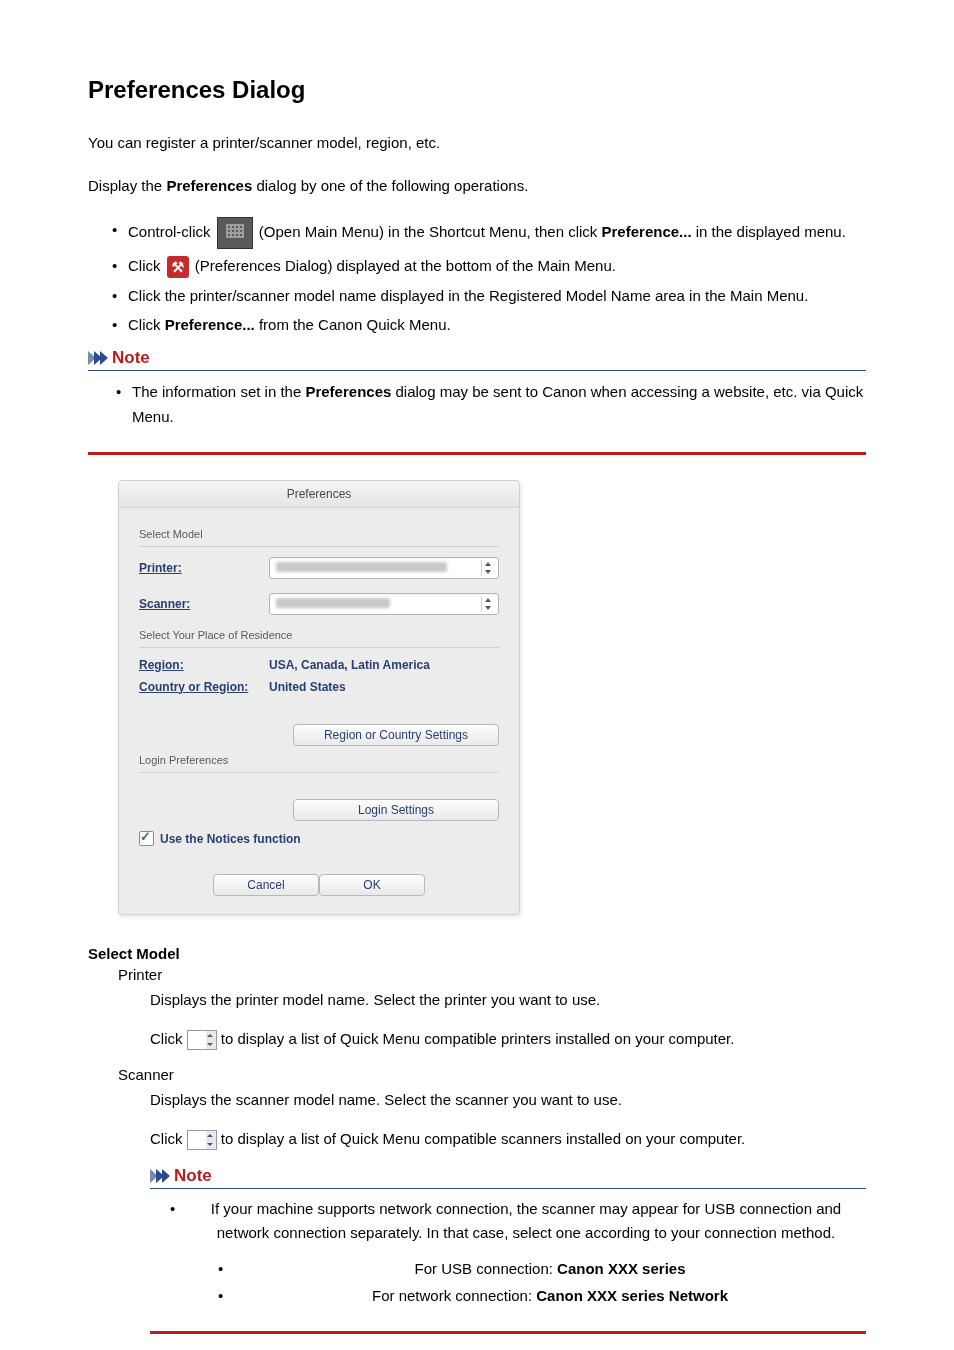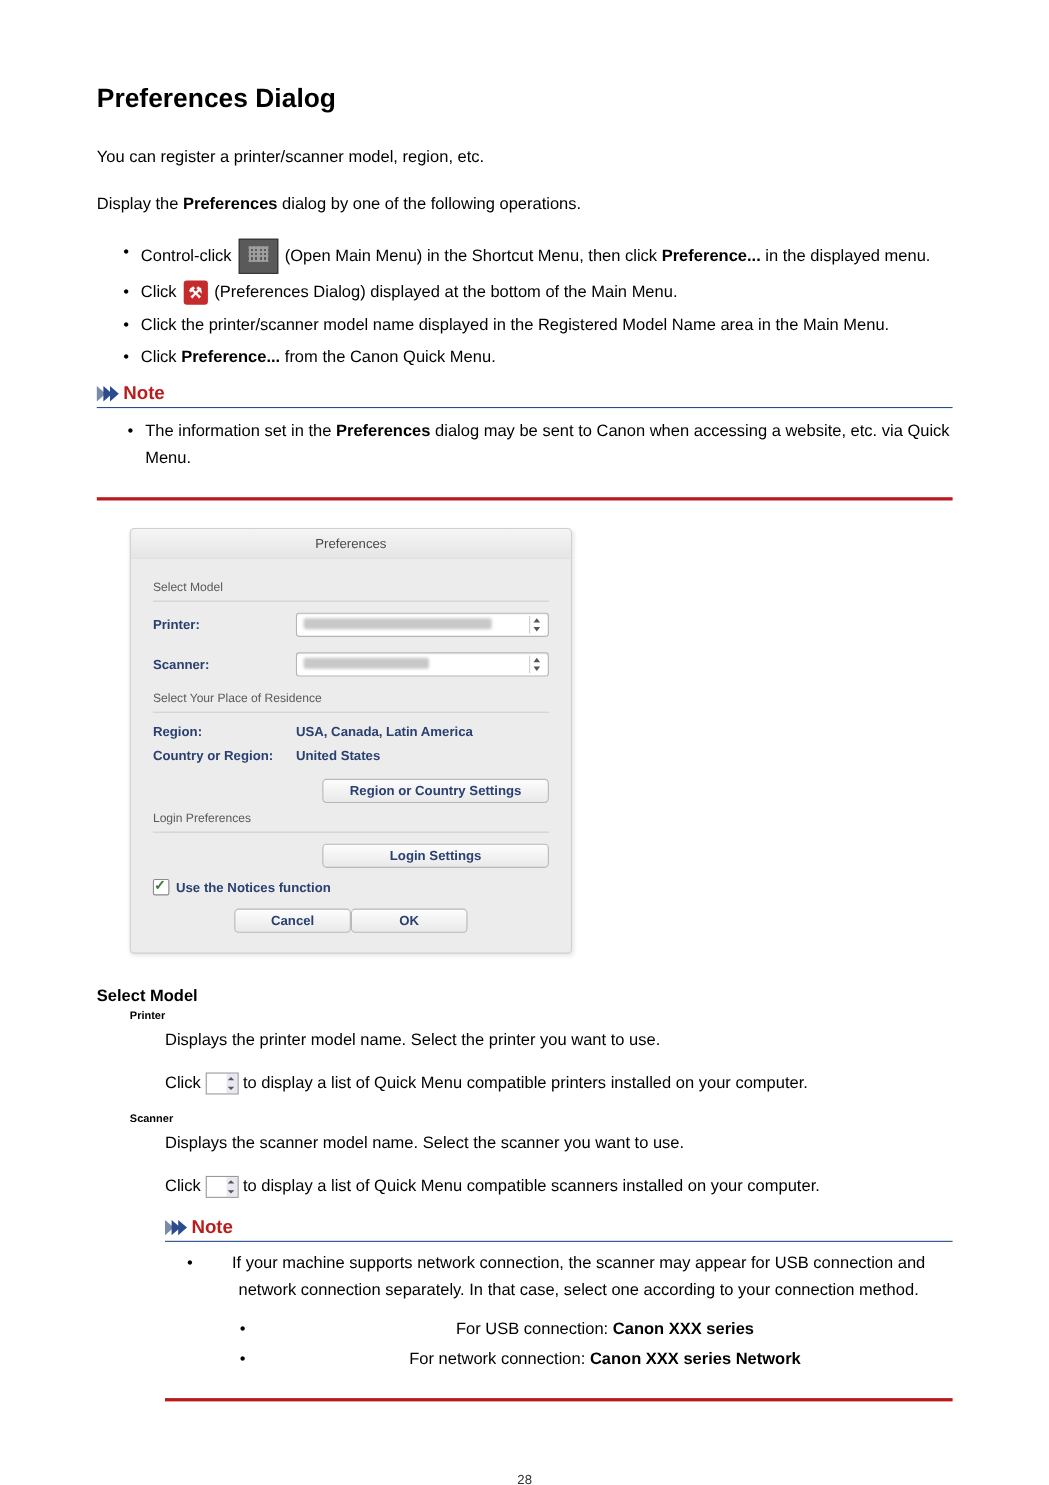--- a/index.html
+++ b/index.html
@@ -191,20 +191,21 @@
   .form-row {
     display: flex;
     align-items: center;
     margin-bottom: 14px;
   }
   .form-label {
     width: 130px;
     font-size: 12px;
     color: #2a4070;
     font-weight: bold;
+    text-decoration: underline;
   }
   .form-value {
     font-size: 12px;
     color: #2a4070;
     font-weight: bold;
   }
   .fake-select {
     flex: 1;
     height: 20px;
     background: #fff;
@@ -244,25 +245,26 @@
   .dlg-button-row {
     display: flex;
     justify-content: flex-end;
     margin: 4px 0 8px 0;
   }
   .dlg-button {
     min-width: 180px;
     text-align: center;
     font-size: 12px;
     color: #2a4070;
-    font-weight: bold;
+    font-weight: normal;
     padding: 3px 12px;
     background: linear-gradient(#fdfdfd,#e9e9e9);
     border: 1px solid #b8b8b8;
     border-radius: 4px;
+    margin-top: 16px;
   }
   .dlg-button.small { min-width: 80px; }
   .dlg-bottom-row {
     display: flex;
     justify-content: center;
     margin-top: 12px;
   }
   .checkbox-row {
     display: flex;
     align-items: flex-end;
@@ -290,22 +292,22 @@
     font-weight: bold;
   }
 
   
   .def-l1 {
     font-size: 15px;
     font-weight: bold;
     margin: 6px 0 4px 0;
   }
   .def-l2 {
-    font-size: 10px;
-    font-weight: bold;
+    font-size: 15px;
+    font-weight: normal;
     margin: 4px 0 4px 30px;
   }
   .def-body {
     font-size: 15px;
     margin: 0 0 14px 62px;
     line-height: 1.7;
   }
   .nested-note {
     margin: 10px 0 0 62px;
   }

